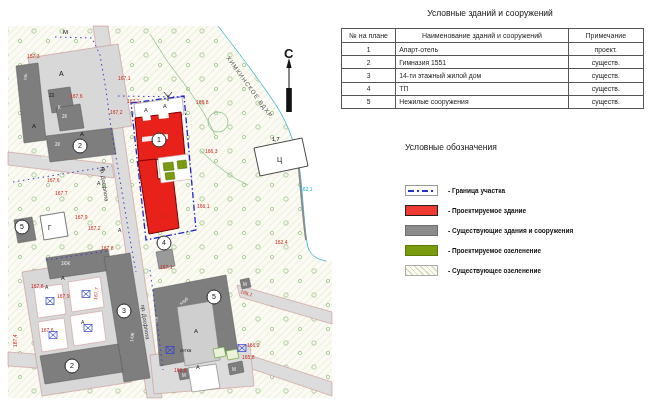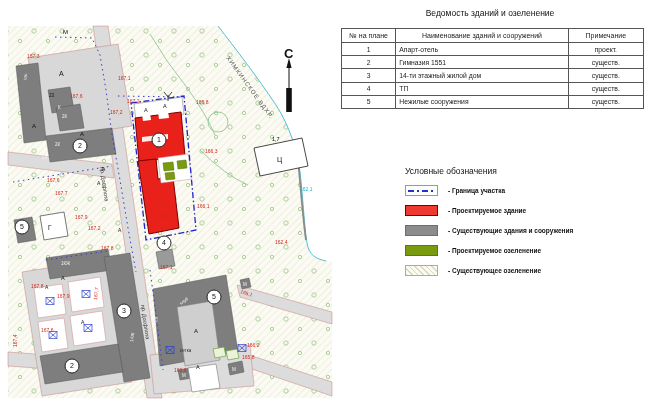--- a/index.html
+++ b/index.html
@@ -8,21 +8,21 @@
   #map-pane{position:absolute;left:0;top:0;width:335px;height:406px;}
   #right-pane{position:absolute;left:335px;top:0;width:315px;height:406px;}
   .tbl-title{position:absolute;left:0;top:8px;width:310px;text-align:center;font-size:8.5px;color:#111;}
   table.tbl{position:absolute;left:6px;top:28px;width:303px;border-collapse:collapse;
             border:1.6px solid #444;font-size:6.8px;color:#222;}
   table.tbl th{border:1px solid #555;font-weight:normal;font-size:7px;padding:3px 2px;text-align:center;}
   table.tbl td{border:1px solid #555;padding:2.6px 3px;}
   td.c-num{text-align:center;width:50px;}
   td.c-name{width:176px;text-align:left;padding-left:8px;}
   td.c-note{width:71px;text-align:center;}
-  .legend-title{position:absolute;left:70px;top:166px;font-size:8.5px;color:#111;}
+  .legend-title{position:absolute;left:70px;top:142px;font-size:8.5px;color:#111;}
   .legend-items{position:absolute;left:70px;top:180px;}
   .legend-row{display:flex;align-items:center;height:20px;}
   .sw{width:33px;height:11px;box-sizing:border-box;margin-right:10px;position:relative;flex:0 0 auto;}
   .sw-boundary{background:#fff;border:1px solid #999;}
   .sw-boundary .dash{position:absolute;left:2px;right:2px;top:4px;height:2px;
      background:repeating-linear-gradient(90deg,#2233cc 0 6px,transparent 6px 9px,#2233cc 9px 11px,transparent 11px 14px);}
   .sw-proposed{background:#ee3a30;border:1.3px solid #222;}
   .sw-existing{background:#8c8c8c;border:1px solid #6e6e6e;}
   .sw-green-new{background:#7a9a10;border:1px solid #5d7a06;}
   .sw-green-old{background:#fbfbef;border:1px solid #aaa;
@@ -255,21 +255,21 @@
             <rect x="238" y="344.5" width="8" height="7" fill="none" stroke="#2b3fd0" stroke-width="0.7"></rect>
             <line x1="238" y1="344.5" x2="246" y2="351.5" stroke="#2b3fd0" stroke-width="0.7"></line>
             <line x1="246" y1="344.5" x2="238" y2="351.5" stroke="#2b3fd0" stroke-width="0.7"></line>
           </g>
         </g>
     </svg>
   </div>
 
   <div id="right-pane">
 
-    <div class="tbl-title">Ведомость зданий и озеленение</div>
+    <div class="tbl-title">Условные зданий и сооружений</div>
 
     <table class="tbl">
       <thead>
         <tr>
           <th>№ на плане</th>
           <th>Наименование зданий и сооружений</th>
           <th>Примечание</th>
         </tr>
       </thead>
       <tbody>

